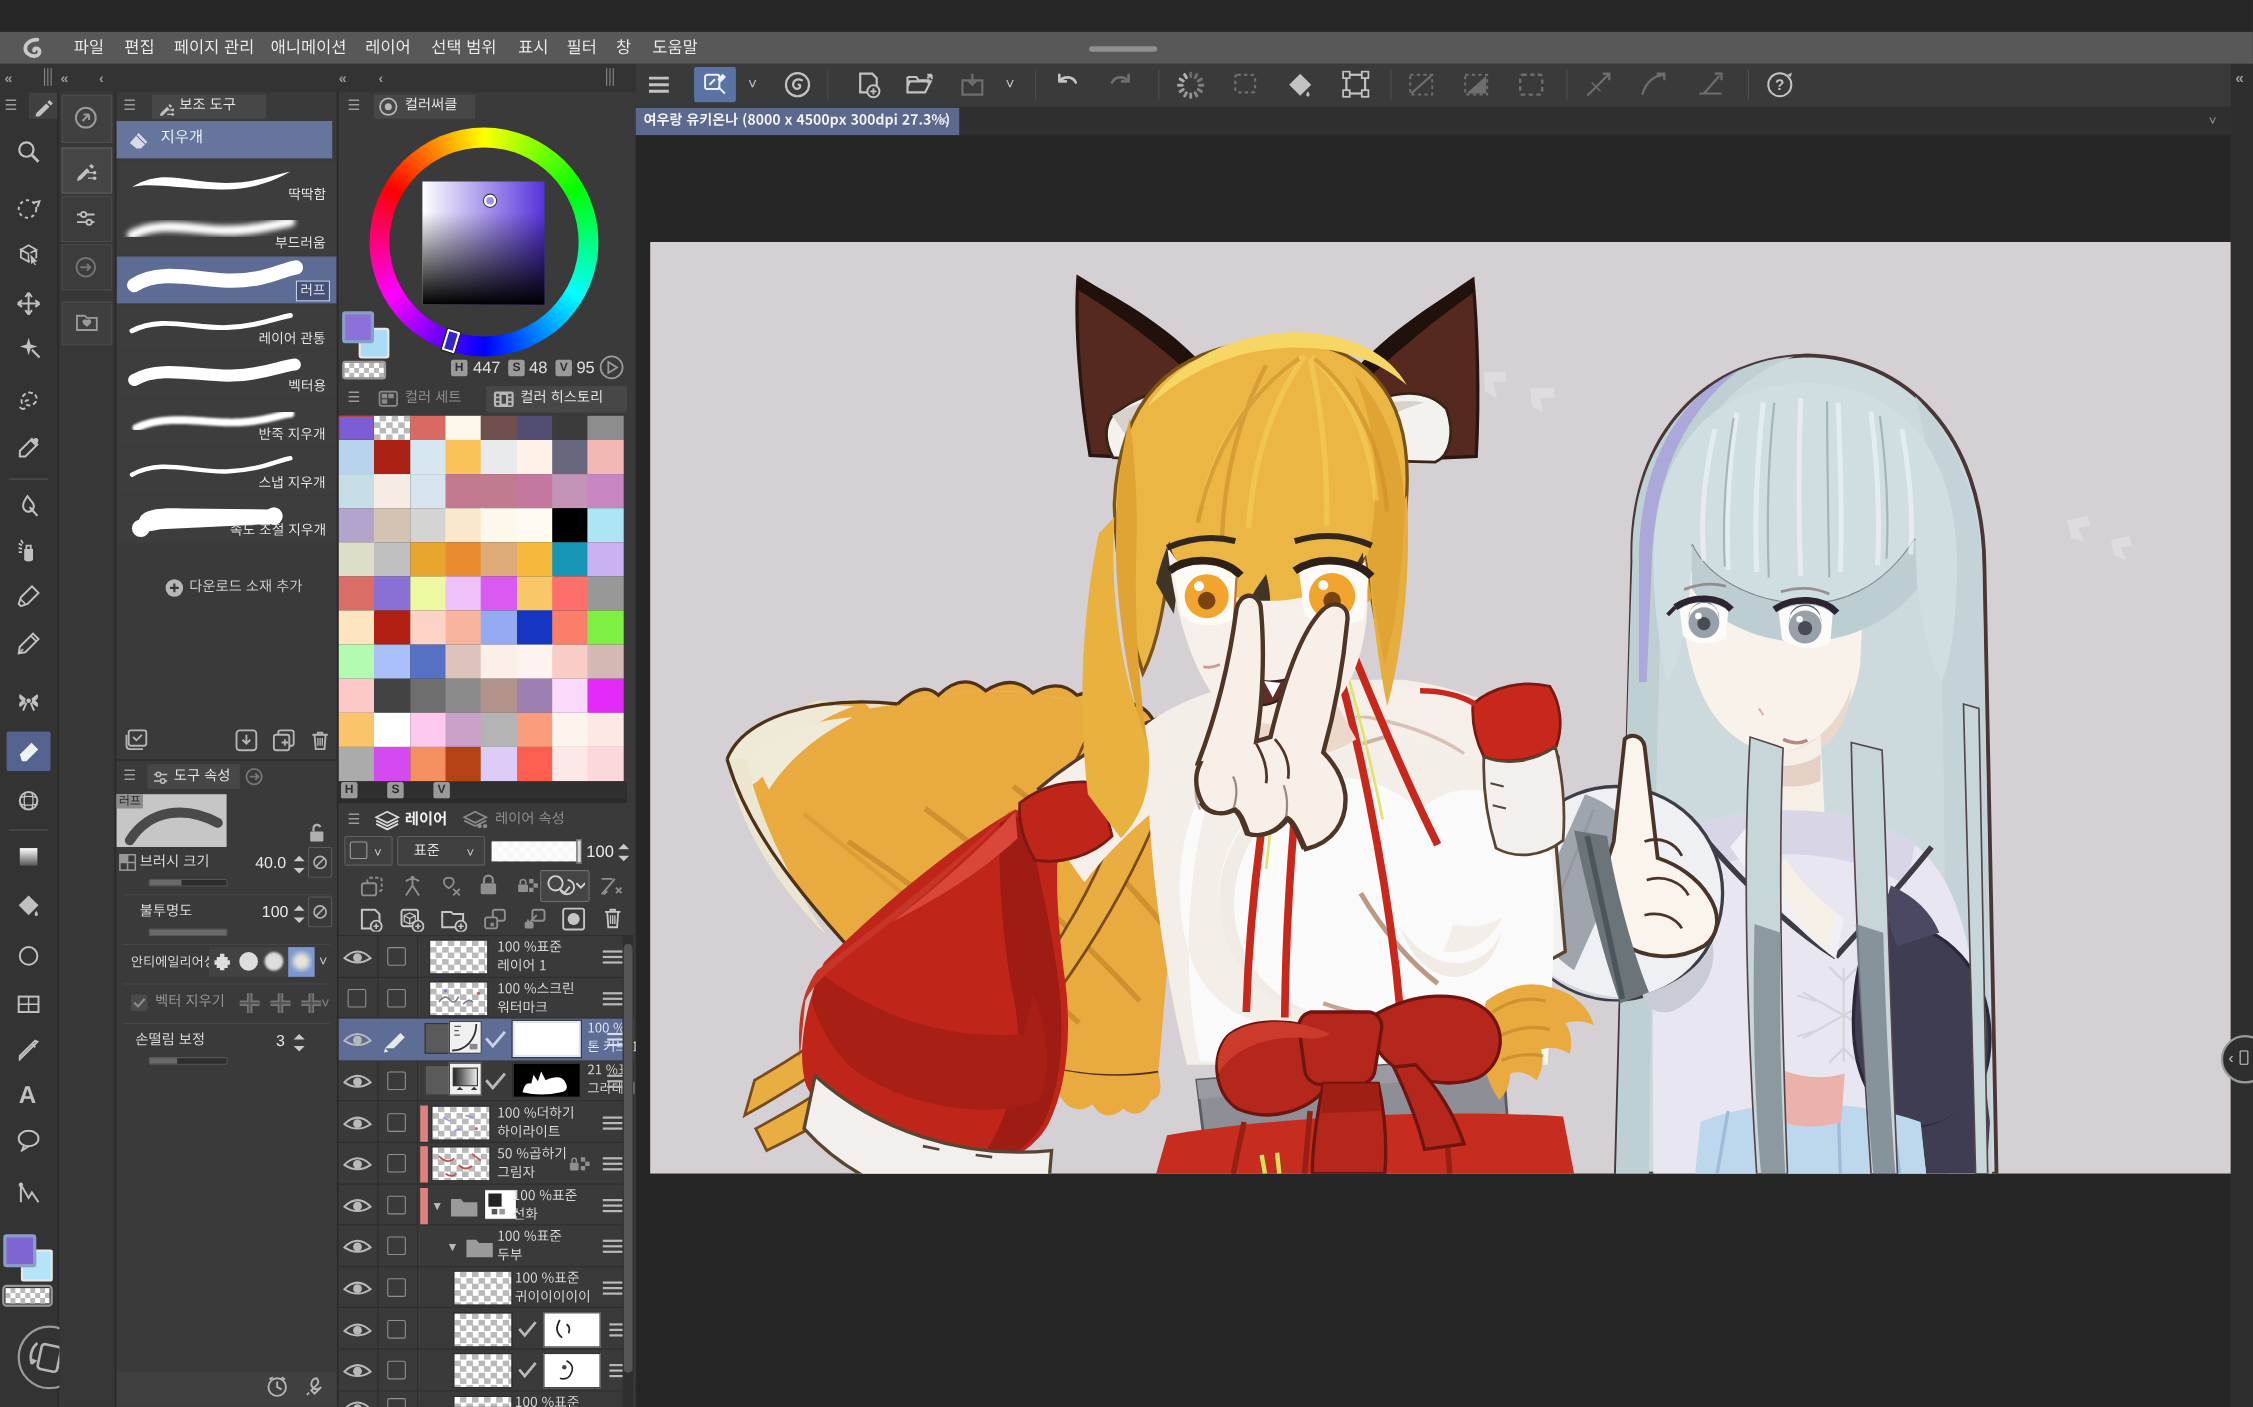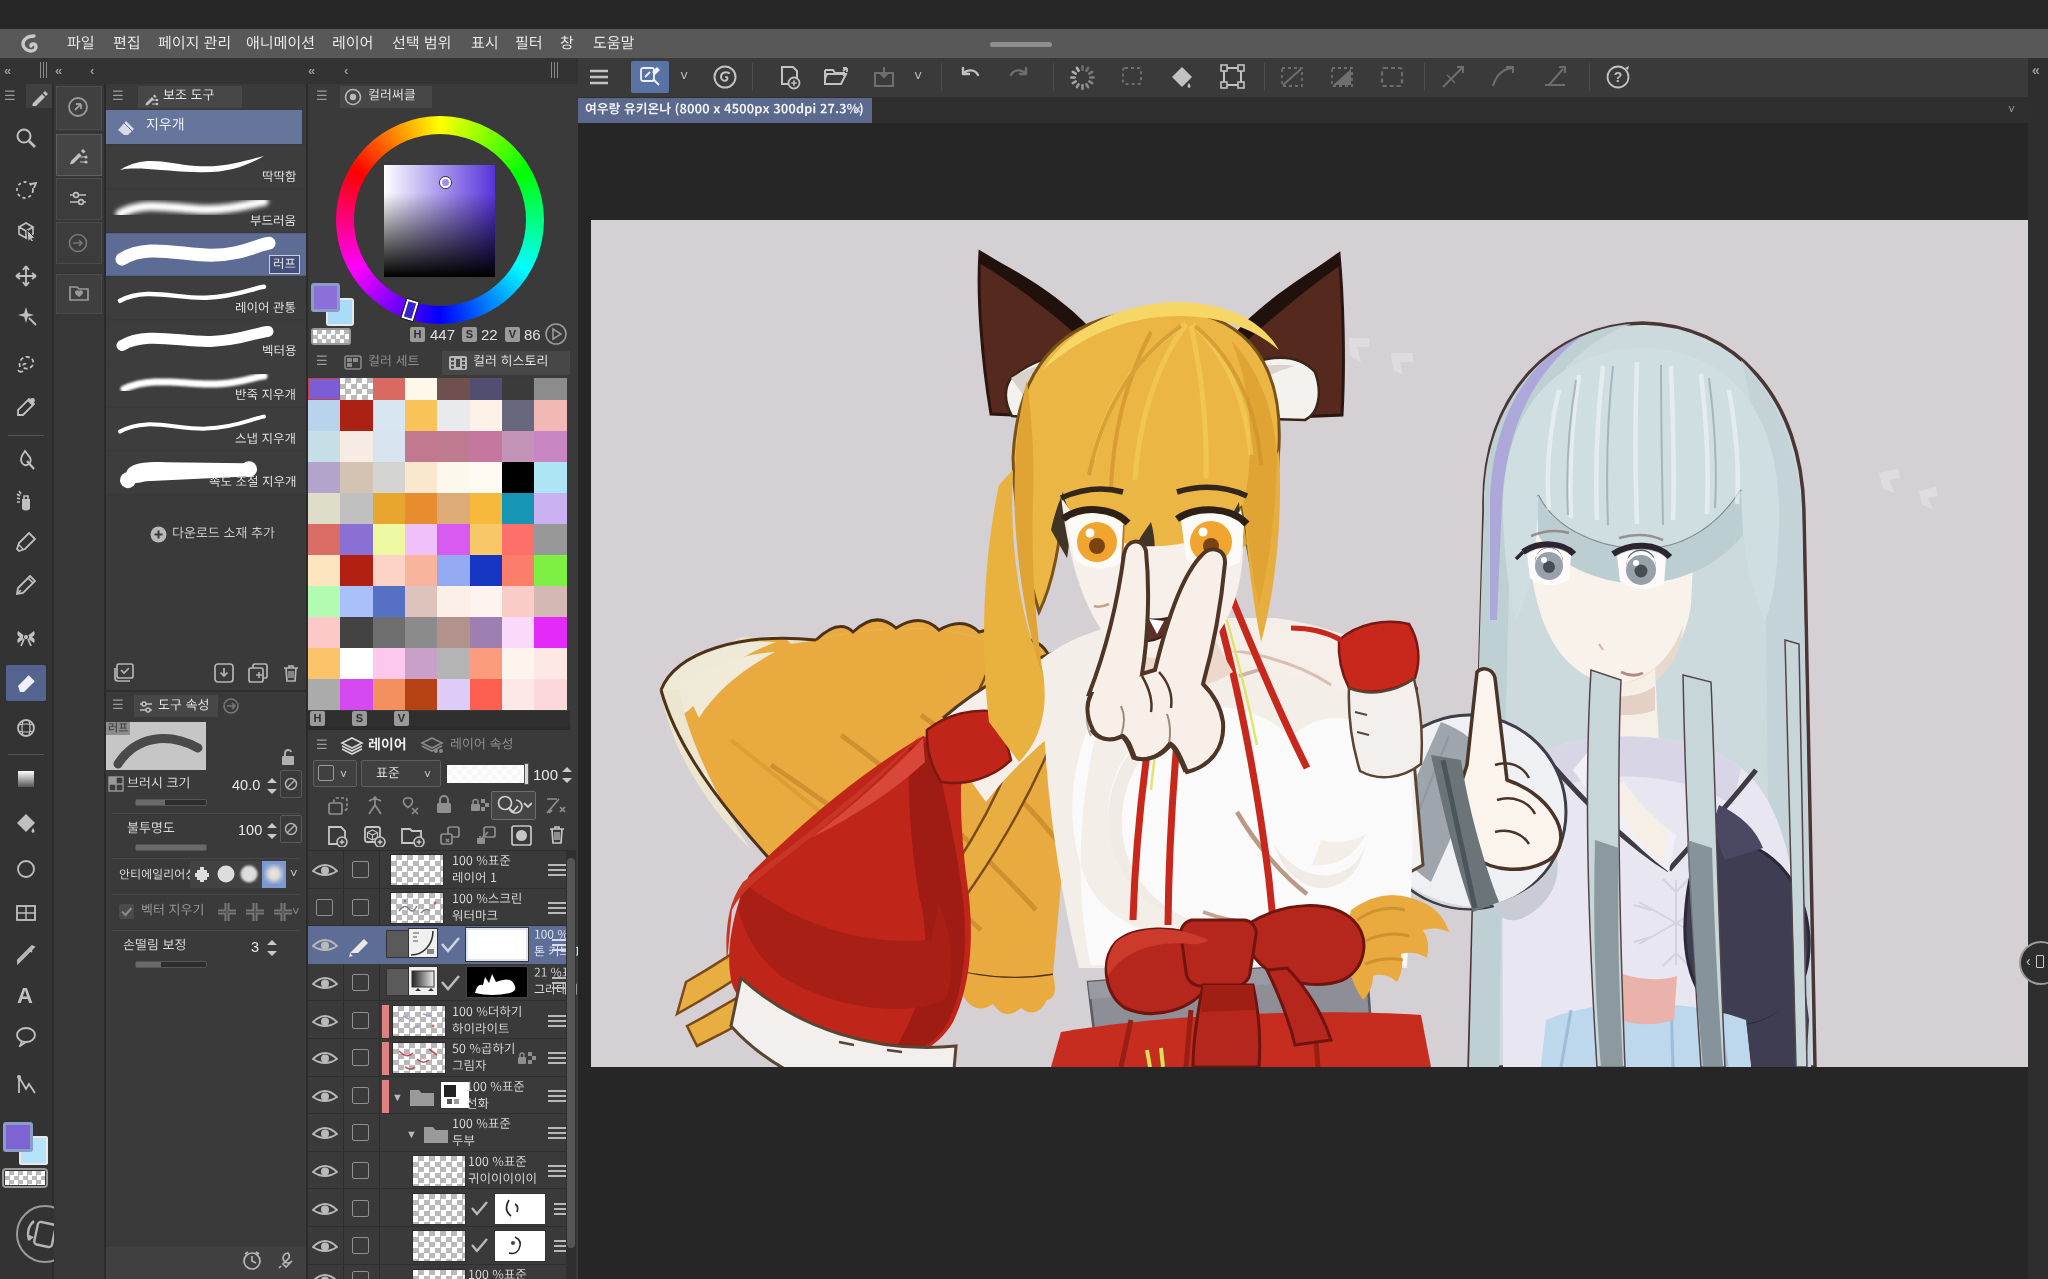--- a/index.html
+++ b/index.html
@@ -776,23 +776,23 @@
 <div class="abs" style="left:384px;top:165px;width:111px;height:112px;
 background:linear-gradient(to bottom, rgba(0,0,0,0) 25%, #000 100%), linear-gradient(to right, #ffffff 0%, #5633d9 100%)"></div>
 <div class="abs" style="left:440px;top:177px;width:11px;height:11px;border-radius:50%;border:2px solid #fff;box-shadow:0 0 0 1px #333"></div>
 <div class="abs" style="left:326px;top:298px;width:28px;height:28px;background:#aadcf8;border:2px solid #e8e8e8;border-radius:3px"></div>
 <div class="abs" style="left:311px;top:283px;width:29px;height:29px;background:#8a70d8;border:3px solid #8a9dc8;border-radius:3px"></div>
 <div class="abs" style="left:311px;top:328px;width:40px;height:17px;border:2px solid #999;border-radius:3px"></div>
 <div class="chk abs" style="left:313px;top:330px;width:36px;height:13px;background-size:9px 9px"></div>
 <div class="abs" style="left:410px;top:327px;width:15px;height:15px;background:#9a9a9a;border-radius:2px;color:#2e2e2e;font-size:11px;font-weight:bold;text-align:center;line-height:15px">H</div>
 <div class="txt" style="left:430px;top:326px;font-size:15px;color:#e0e0e0">447</div>
 <div class="abs" style="left:462px;top:327px;width:15px;height:15px;background:#9a9a9a;border-radius:2px;color:#2e2e2e;font-size:11px;font-weight:bold;text-align:center;line-height:15px">S</div>
-<div class="txt" style="left:481px;top:326px;font-size:15px;color:#e0e0e0">22</div>
+<div class="txt" style="left:481px;top:326px;font-size:15px;color:#e0e0e0">48</div>
 <div class="abs" style="left:505px;top:327px;width:15px;height:15px;background:#9a9a9a;border-radius:2px;color:#2e2e2e;font-size:11px;font-weight:bold;text-align:center;line-height:15px">V</div>
-<div class="txt" style="left:524px;top:326px;font-size:15px;color:#e0e0e0">86</div>
+<div class="txt" style="left:524px;top:326px;font-size:15px;color:#e0e0e0">95</div>
 <svg class="abs" style="left:544px;top:322px" width="24" height="24" viewBox="0 0 24 24">
     <circle cx="12" cy="12" r="10" fill="none" stroke="#999" stroke-width="1.6"></circle>
     <path d="M9 7 l8 5 -8 5z" fill="none" stroke="#999" stroke-width="1.6"></path>
   </svg>
 <div class="abs" style="left:308px;top:346px;width:262px;height:382px;background:#3a3a3a"></div>
 <div class="abs" style="left:316px;top:353px;color:#9a9a9a;font-size:13px">☰</div>
 <svg class="abs" style="left:343px;top:353px" width="20" height="18" viewBox="0 0 20 18">
     <rect x="2" y="3" width="16" height="13" rx="2" fill="none" stroke="#8a8a8a" stroke-width="1.5"></rect>
     <rect x="4" y="5" width="5" height="4" fill="#8a8a8a"></rect>
     <rect x="10" y="5" width="5" height="4" fill="#8a8a8a"></rect>

